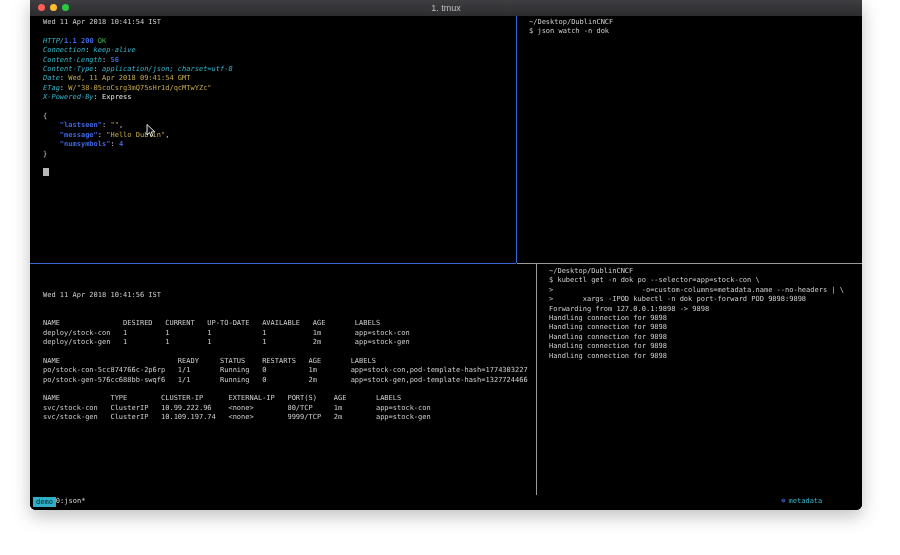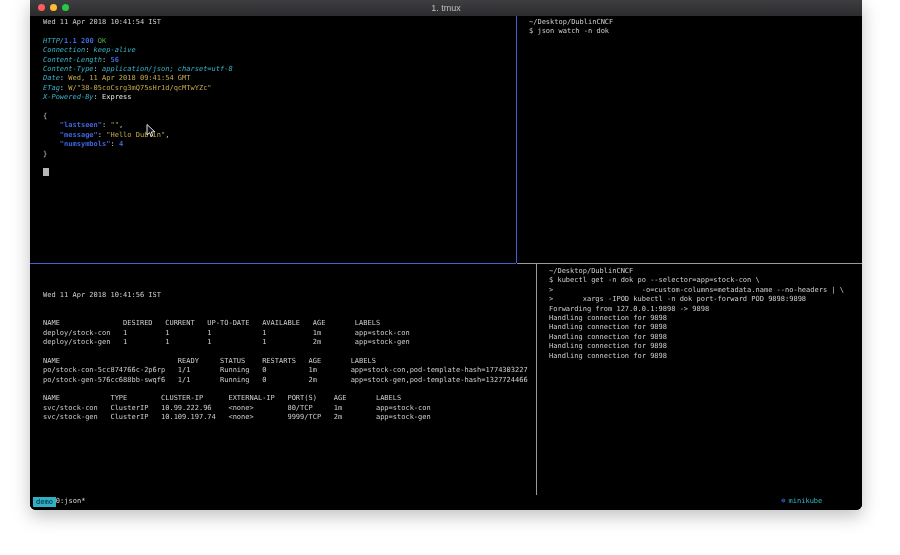--- a/index.html
+++ b/index.html
@@ -82,21 +82,21 @@
     <div class="hb-right"></div>
     <div class="vb-bottom"></div>
 
     <div class="statusbar">
       <div class="status-left">
         <span class="session-chip">demo</span>
         <span class="window-item">0:json*</span>
       </div>
       <div class="status-right">
         <span class="kube-icon">☸</span>
-        <span class="kube-cluster">minikube</span>
+        <span class="kube-cluster">metadata</span>
         <span class="kube-ns">:default</span>
       </div>
     </div>
   </div>
 </div>
 
 <svg class="mouse" width="10" height="14" viewBox="0 0 10 14">
   <path d="M1,0.5 L1,11 L3.6,8.7 L5.2,12.4 L6.9,11.6 L5.3,8 L8.8,7.8 Z" fill="#111111" stroke="#ffffff" stroke-width="0.9"></path>
 </svg>
 

